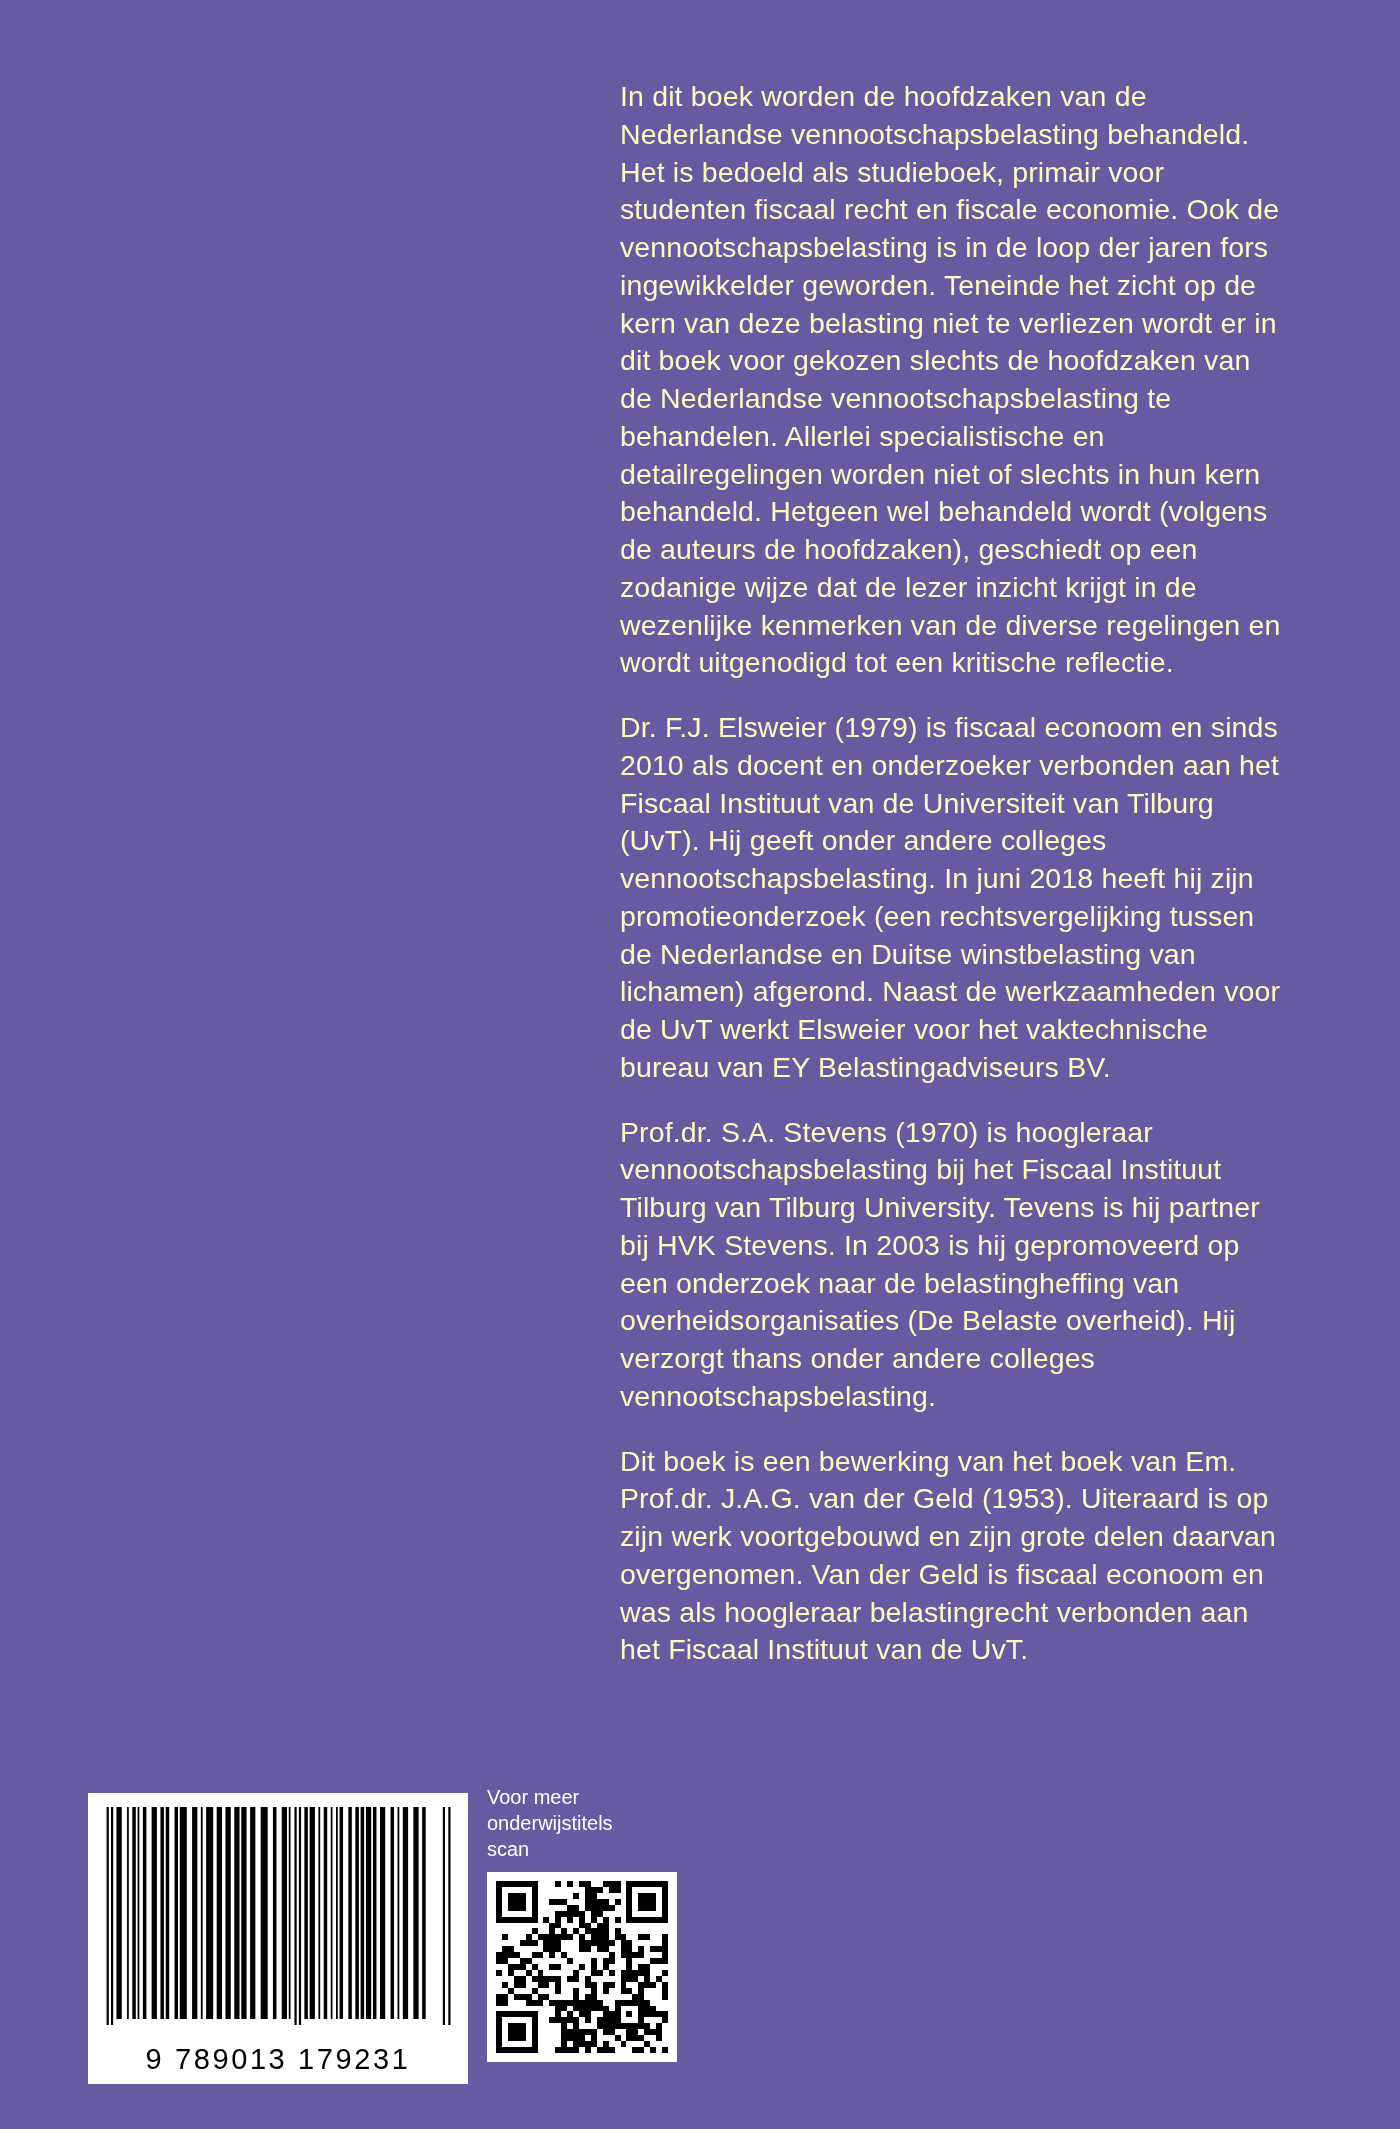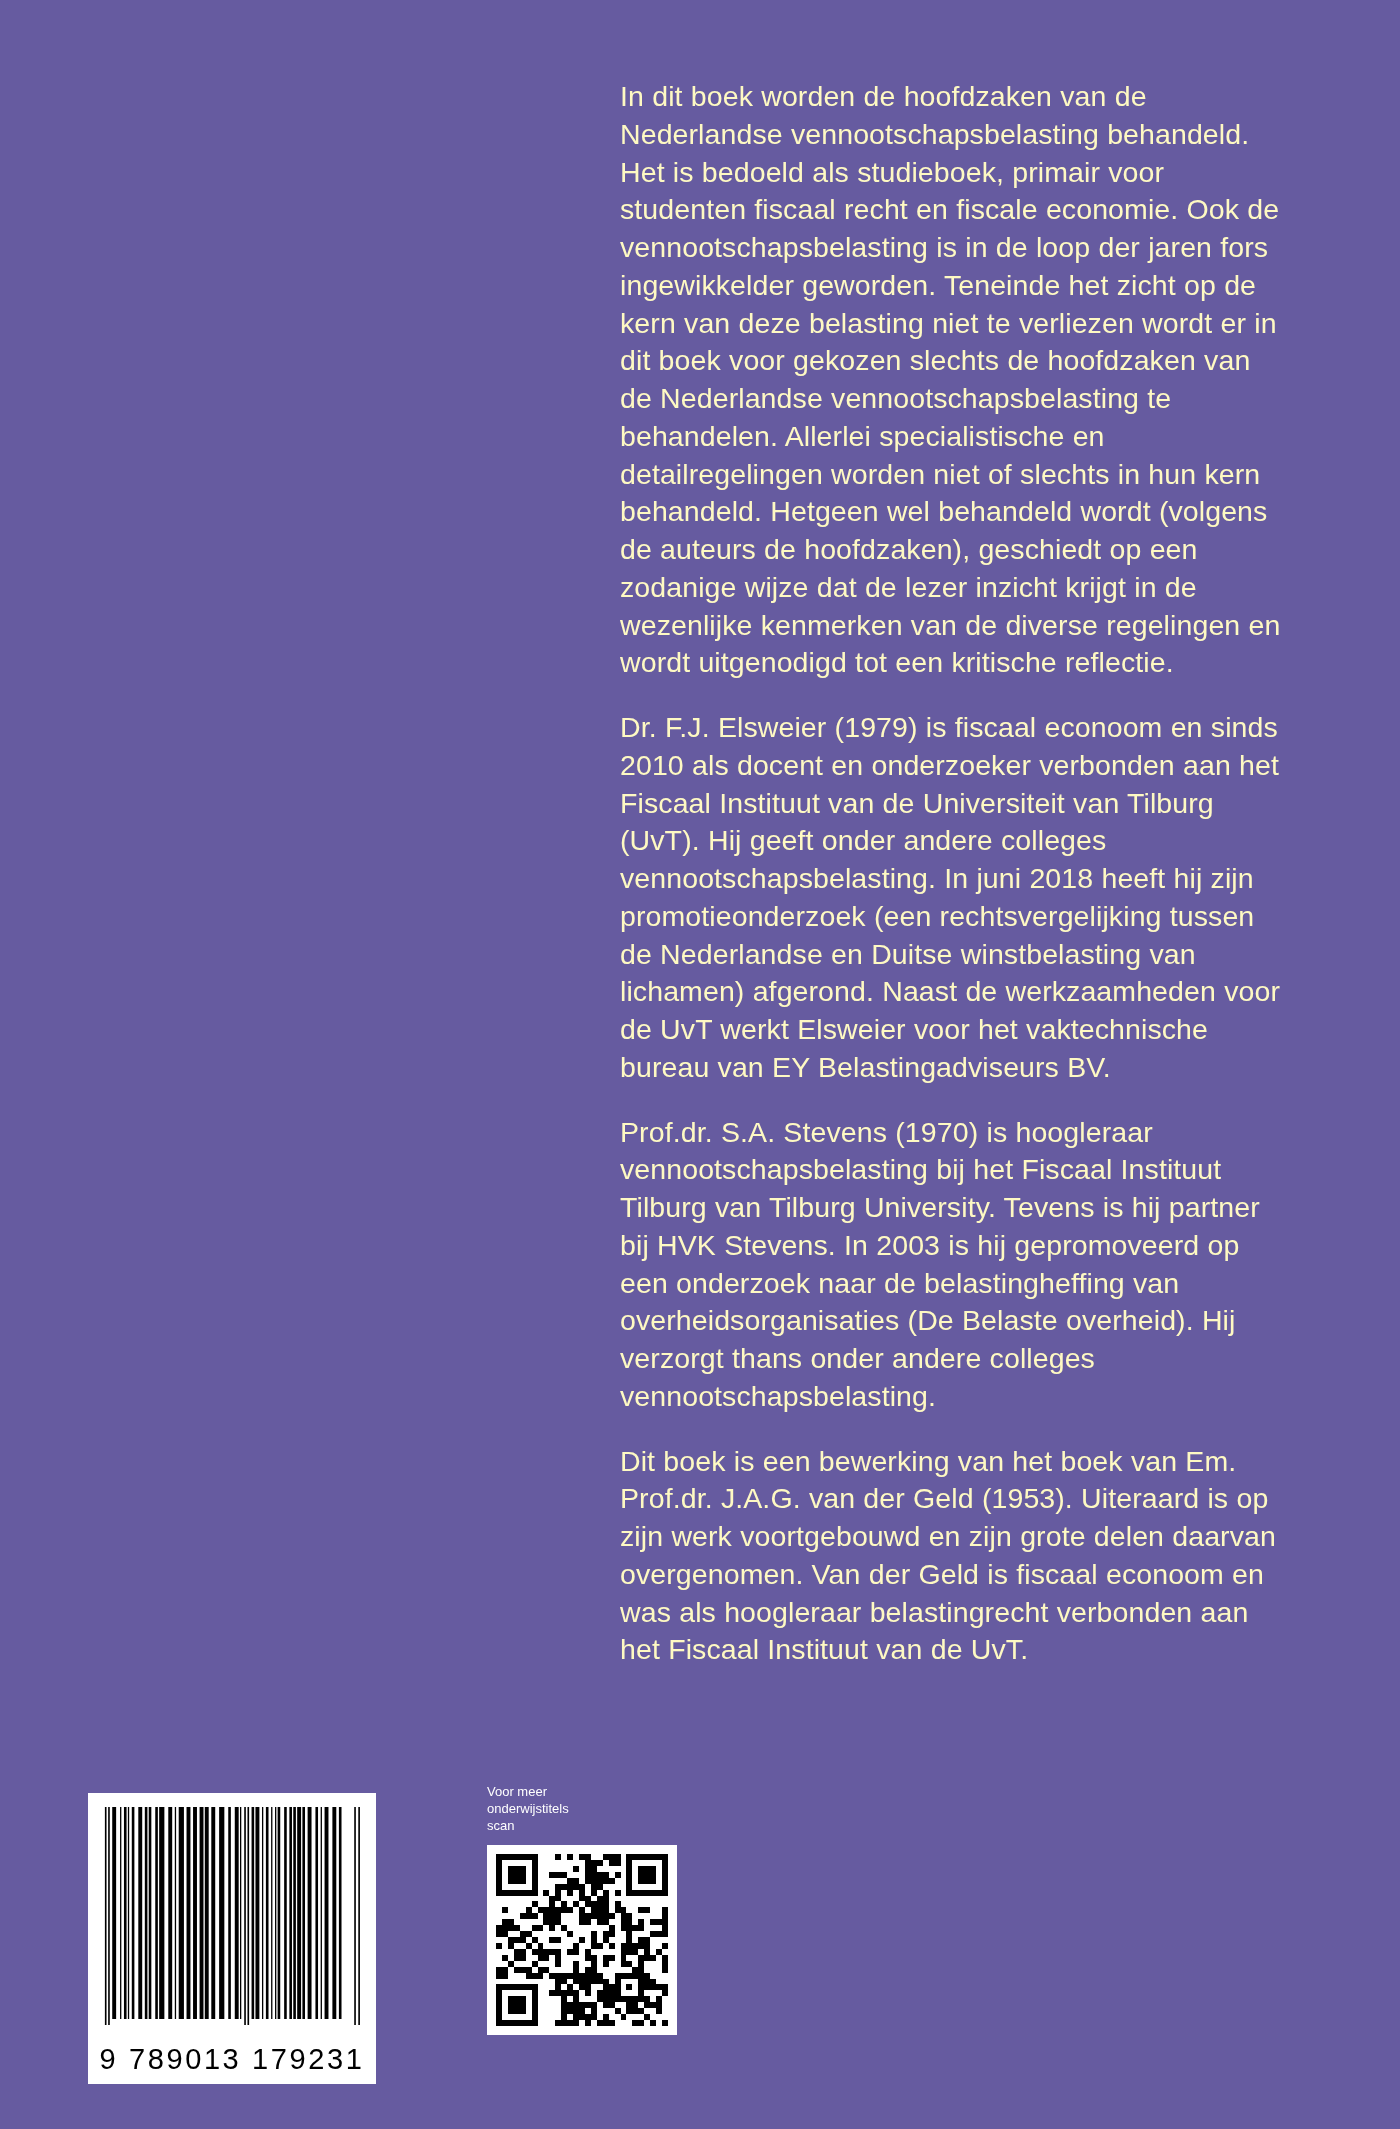--- a/index.html
+++ b/index.html
@@ -50,21 +50,21 @@
     top: 1770px;
     width: 1400px;
     height: 359px;
   }
 
   
   .barcode-box {
     position: absolute;
     left: 88px;
     top: 23px;
-    width: 288px;
+    width: 380px;
     height: 291px;
     background: #ffffff;
     box-sizing: border-box;
     padding: 14px 12px 8px 12px;
   }
   .barcode-bars {
     position: relative;
     width: 100%;
     height: 218px;
     margin: 0 auto;
@@ -83,21 +83,21 @@
   }
 
   
   .qr-block {
     position: absolute;
     left: 487px;
     top: 14px;
     width: 200px;
   }
   .qr-caption {
-    font-size: 13px;
+    font-size: 20px;
     line-height: 1.30;
     color: #ffffff;
     margin: 0 0 10px 0;
     white-space: pre-line;
   }
   .qr-box {
     width: 190px;
     height: 190px;
     background: #ffffff;
     padding: 9px;

